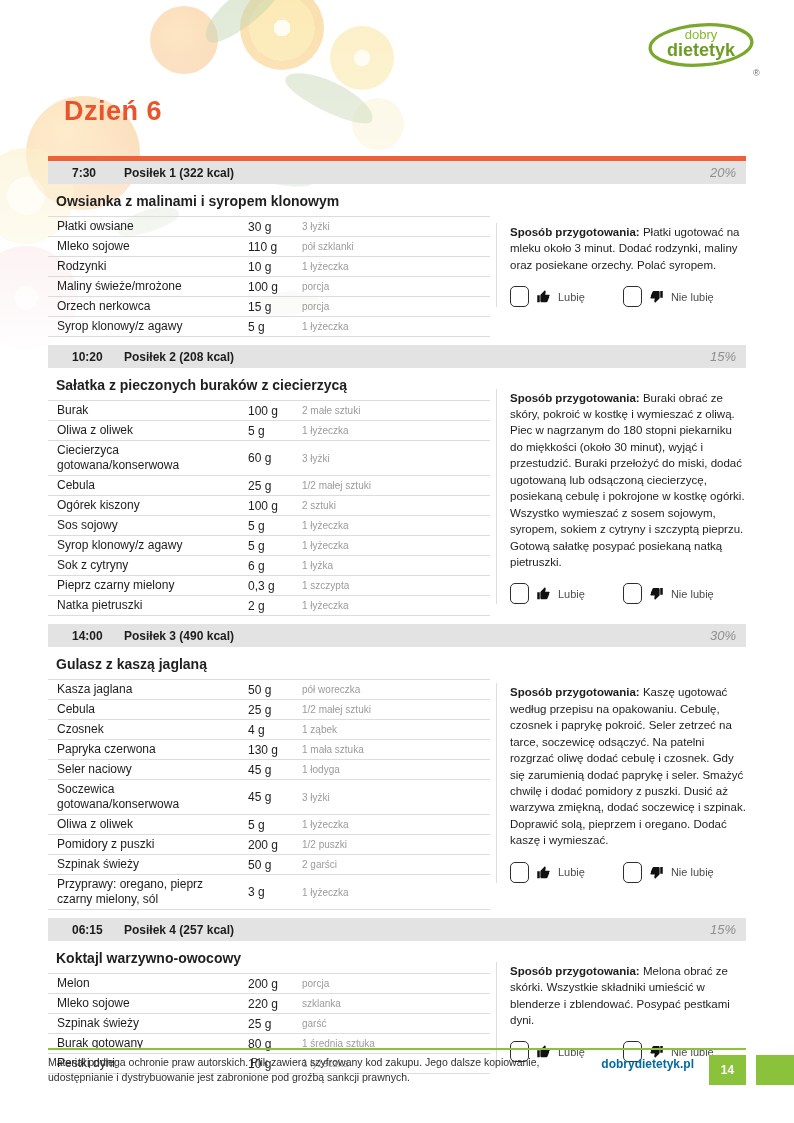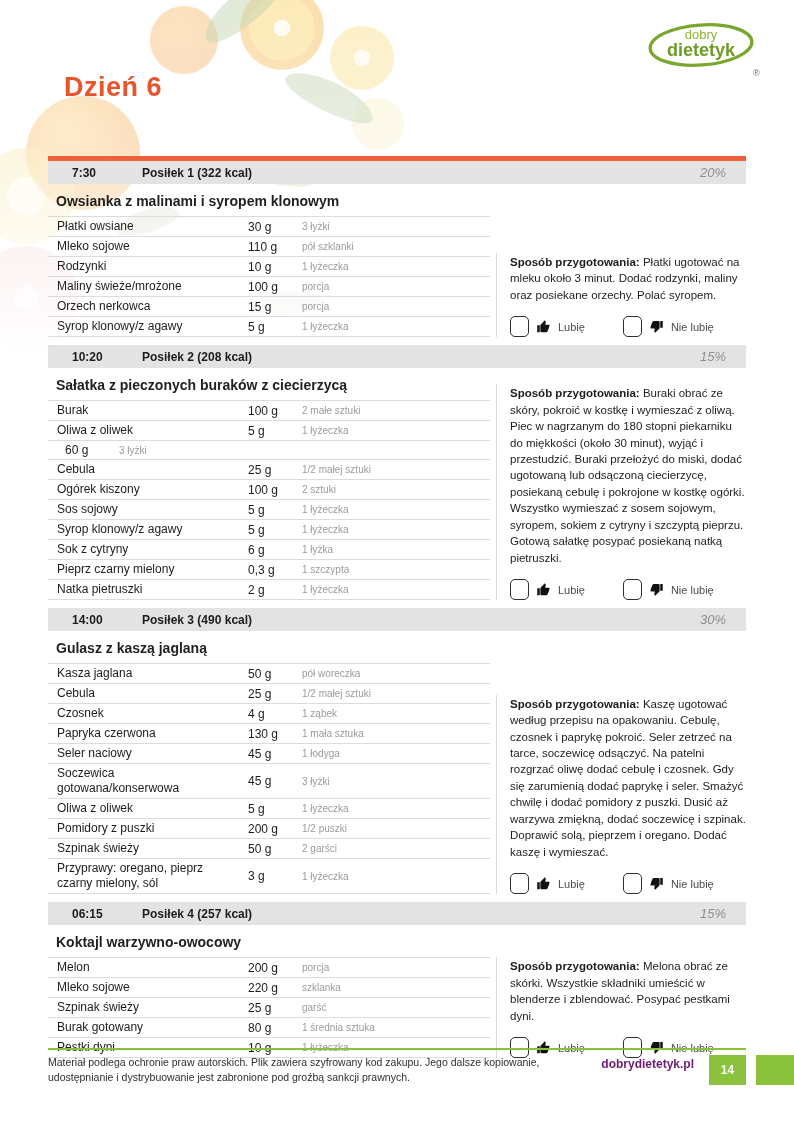--- a/index.html
+++ b/index.html
@@ -35,35 +35,35 @@
   .leaf3 { left:236px; top:158px; width:80px; height:26px; transform:rotate(12deg); opacity:.45; }
   .leaf4 { left:116px; top:210px; width:64px; height:22px; transform:rotate(-18deg); opacity:.4; }
   .leaf5 { left:250px; top:292px; width:70px; height:24px; transform:rotate(-8deg); opacity:.4; }
   .decor-fade { position:absolute; inset:0;
     background: linear-gradient(180deg, rgba(255,255,255,.30) 0%, rgba(255,255,255,.45) 40%,
                 rgba(255,255,255,.75) 70%, #ffffff 100%); }
 
   
   .page-header { position:relative; z-index:2; height:156px; }
   .logo { position:absolute; top:16px; right:28px; }
-  .day-title { position:absolute; left:64px; top:72px; font-size:27px; font-weight:bold; color:#e8542c; letter-spacing:.5px; }
+  .day-title { position:absolute; left:64px; top:96px; font-size:27px; font-weight:bold; color:#e8542c; letter-spacing:.5px; }
 
   
   .content { position:relative; z-index:2; margin:0 48px; }
   .meal { margin-top:8px; }
   .meal-first { margin-top:0; }
 
   .meal-header { display:flex; align-items:center; background:#e3e3e3; height:23px;
-    padding:0 20px 0 24px; font-size:12px;gap:18px; }
+    padding:0 10px 0 24px; font-size:12px; }
   .meal-first .meal-header { border-top:5px solid #ee6138; height:28px; }
   .meal-time { font-weight:700; width:52px; color:#1c1c1c; }
   .meal-title { font-weight:700; flex:1; color:#1c1c1c; }
   .meal-percent { color:#8e8e8e; font-size:13px;font-style:italic; }
 
-  .meal-body { display:flex; margin-top:9px; align-items:flex-end; }
+  .meal-body { display:flex; margin-top:9px; align-items:center; }
   .meal-left { width:442px; flex:0 0 442px; }
   .dish-title { font-size:14px; font-weight:700; color:#1f1f1f; margin:0 0 7px 8px; }
 
   .ing-table { border-top:1px solid #dcdcdc; }
   .ing-row { display:flex; align-items:center; min-height:19px; padding:2px 0 2px 9px;
     border-bottom:1px solid #dcdcdc; }
   .ing-name { width:183px; padding-right:8px; font-size:12px; line-height:1.25; color:#1c1c1c; }
   .ing-amount { width:62px; padding-left:8px; font-size:12px; color:#1c1c1c; }
   .ing-measure { width:182px; font-size:10px; color:#9b9b9b; }
 
@@ -74,21 +74,21 @@
   .like-group { display:flex; align-items:center; gap:7px; }
   .cb { width:19px; height:21px; border:1.6px solid #2e2e2e; border-radius:5px; background:#fff; display:inline-block; cursor:pointer; }
   .thumb svg { width:15px; height:15px; fill:#111; display:block; }
   .like-label { font-size:11px; color:#4c4c4c; }
 
   
   .footer { position:absolute; left:0; right:0; top:1048px; z-index:2; }
   .footer-line { margin:0 48px; border-top:2px solid #8bc23c; }
   .footer-inner { position:relative; margin:5px 48px 0; }
   .footer-text { width:505px; font-size:10.5px; line-height:1.42; color:#2e2e2e; }
-  .footer-site { position:absolute; right:52px; top:2px; font-weight:700; font-size:12px; color:#701a75; }
+  .footer-site { position:absolute; right:52px; top:2px; font-weight:700; font-size:12px; color:#0369a1; }
   .page-box { position:absolute; right:0; top:0; width:37px; height:30px; background:#8bc23c;
     color:#fff; font-weight:700; font-size:12px; display:flex; align-items:center; justify-content:center; }
   .edge-box { position:absolute; right:0; top:7px; width:38px; height:30px; background:#8bc23c; }
 </style>
 </head>
 <body>
 
 <div class="decor">
   <div class="f-orange-big"></div>
   <div class="f-lemon-left"></div>
@@ -200,20 +200,21 @@
               <div class="ing-name">Burak</div>
               <div class="ing-amount">100 g</div>
               <div class="ing-measure">2 małe sztuki</div>
             </div>
             <div class="ing-row">
               <div class="ing-name">Oliwa z oliwek</div>
               <div class="ing-amount">5 g</div>
               <div class="ing-measure">1 łyżeczka</div>
             </div>
             <div class="ing-row">
+              <div class="ing-name">Ciecierzyca gotowana/konserwowa</div>
               <div class="ing-amount">60 g</div>
               <div class="ing-measure">3 łyżki</div>
             </div>
             <div class="ing-row">
               <div class="ing-name">Cebula</div>
               <div class="ing-amount">25 g</div>
               <div class="ing-measure">1/2 małej sztuki</div>
             </div>
             <div class="ing-row">
               <div class="ing-name">Ogórek kiszony</div>

